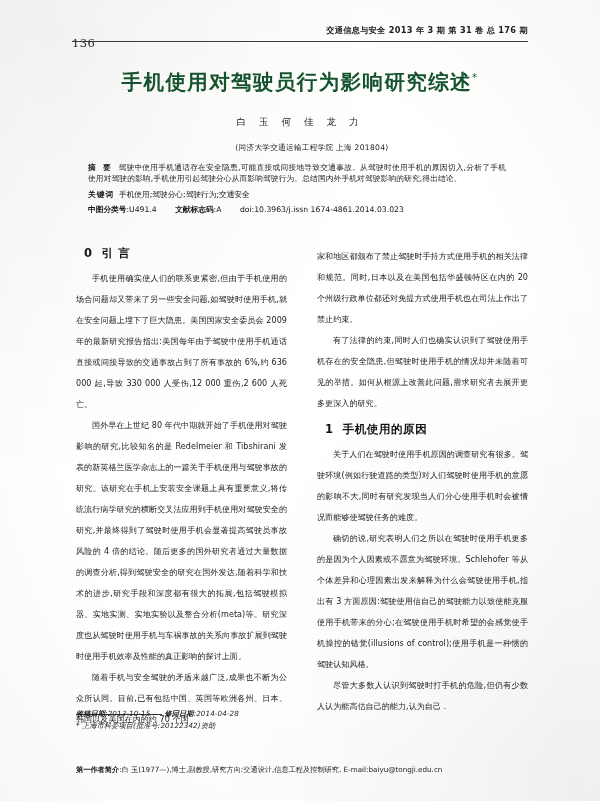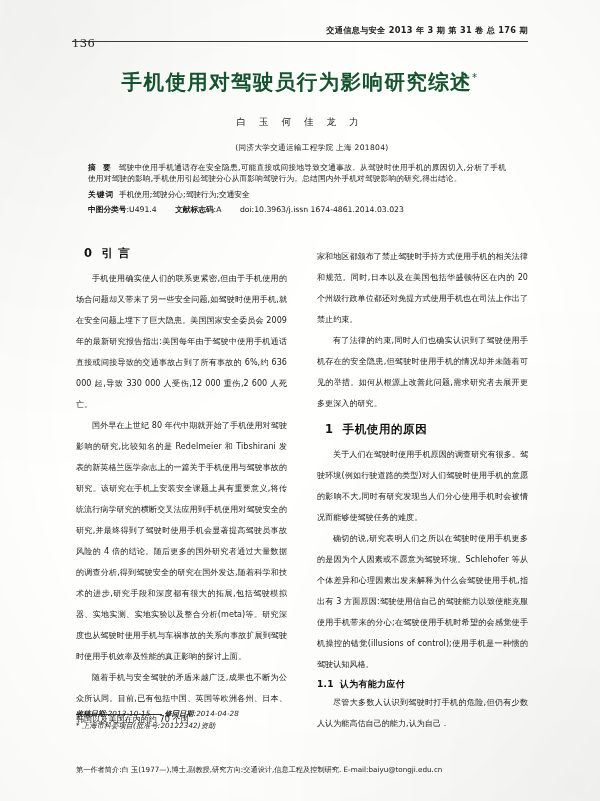--- a/index.html
+++ b/index.html
@@ -233,21 +233,21 @@
     position: absolute;
     left: 76px;
     top: 764px;
     width: 452px;
     font-size: 7.2px;
     line-height: 11px;
     color: #1c1c1c;
     white-space: nowrap;
     overflow: hidden;
   }
-  .bio .lbl { font-weight: 400; margin-top: 32px; }
+  .bio .lbl { font-weight: 700; margin-top: 32px; }
 </style>
 </head>
 <body>
 
 <div class="page"></div>
 
 <div class="sheet">
 
   <div class="runhead">
     <span class="folio">136</span>
@@ -277,21 +277,20 @@
       <p class="body">国外早在上世纪 80 年代中期就开始了手机使用对驾驶影响的研究,比较知名的是 Redelmeier 和 Tibshirani 发表的新英格兰医学杂志上的一篇关于手机使用与驾驶事故的研究。该研究在手机上安装安全课题上具有重要意义,将传统流行病学研究的横断交叉法应用到手机使用对驾驶安全的研究,并最终得到了驾驶时使用手机会显著提高驾驶员事故风险的 4 倍的结论。随后更多的国外研究者通过大量数据的调查分析,得到驾驶安全的研究在国外发达,随着科学和技术的进步,研究手段和深度都有很大的拓展,包括驾驶模拟器、实地实测、实地实验以及整合分析(meta)等。研究深度也从驾驶时使用手机与车祸事故的关系向事故扩展到驾驶时使用手机效率及性能的真正影响的探讨上面。</p>
       <p class="body">随着手机与安全驾驶的矛盾来越广泛,成果也不断为公众所认同。目前,已有包括中国、英国等欧洲各州、日本、韩国以及美国在内的约 70 个国</p>
     </div>
 
     <div class="col col-right">
       <p class="body cont">家和地区都颁布了禁止驾驶时手持方式使用手机的相关法律和规范。同时,日本以及在美国包括华盛顿特区在内的 20 个州级行政单位都还对免提方式使用手机也在司法上作出了禁止约束。</p>
       <p class="body">有了法律的约束,同时人们也确实认识到了驾驶使用手机存在的安全隐患,但驾驶时使用手机的情况却并未随着可见的举措。如何从根源上改善此问题,需求研究者去展开更多更深入的研究。</p>
       <div class="h1" style="margin-top:8px;"><span class="num">1</span><span>手机使用的原因</span></div>
       <p class="body">关于人们在驾驶时使用手机原因的调查研究有很多。驾驶环境(例如行驶道路的类型)对人们驾驶时使用手机的意愿的影响不大,同时有研究发现当人们分心使用手机时会被情况而能够使驾驶任务的难度。</p>
       <p class="body">确切的说,研究表明人们之所以在驾驶时使用手机更多的是因为个人因素或不愿意为驾驶环境。Schlehofer 等从个体差异和心理因素出发来解释为什么会驾驶使用手机,指出有 3 方面原因:驾驶使用信自己的驾驶能力以致使能克服使用手机带来的分心;在驾驶使用手机时希望的会感觉使手机操控的错觉(illusions of control);使用手机是一种惯的驾驶认知风格。</p>
-      <div class="h2"><span class="num">1.1</span><span>认为有能力应付</span></div>
       <p class="body">尽管大多数人认识到驾驶时打手机的危险,但仍有少数人认为能高估自己的能力,认为自己 .</p>
     </div>
 
   </div>
 
   <div class="footrule"></div>
   <div class="foot">
     <div class="footline"><span class="lbl">收稿日期</span>:<span>2013-10-15</span><span class="gap"></span><span class="lbl">修回日期</span>:<span>2014-04-28</span></div>
     <div class="footline"><span>*</span>&nbsp;<span>上海市科委项目(批准号:20122342)资助</span></div>
   </div>

